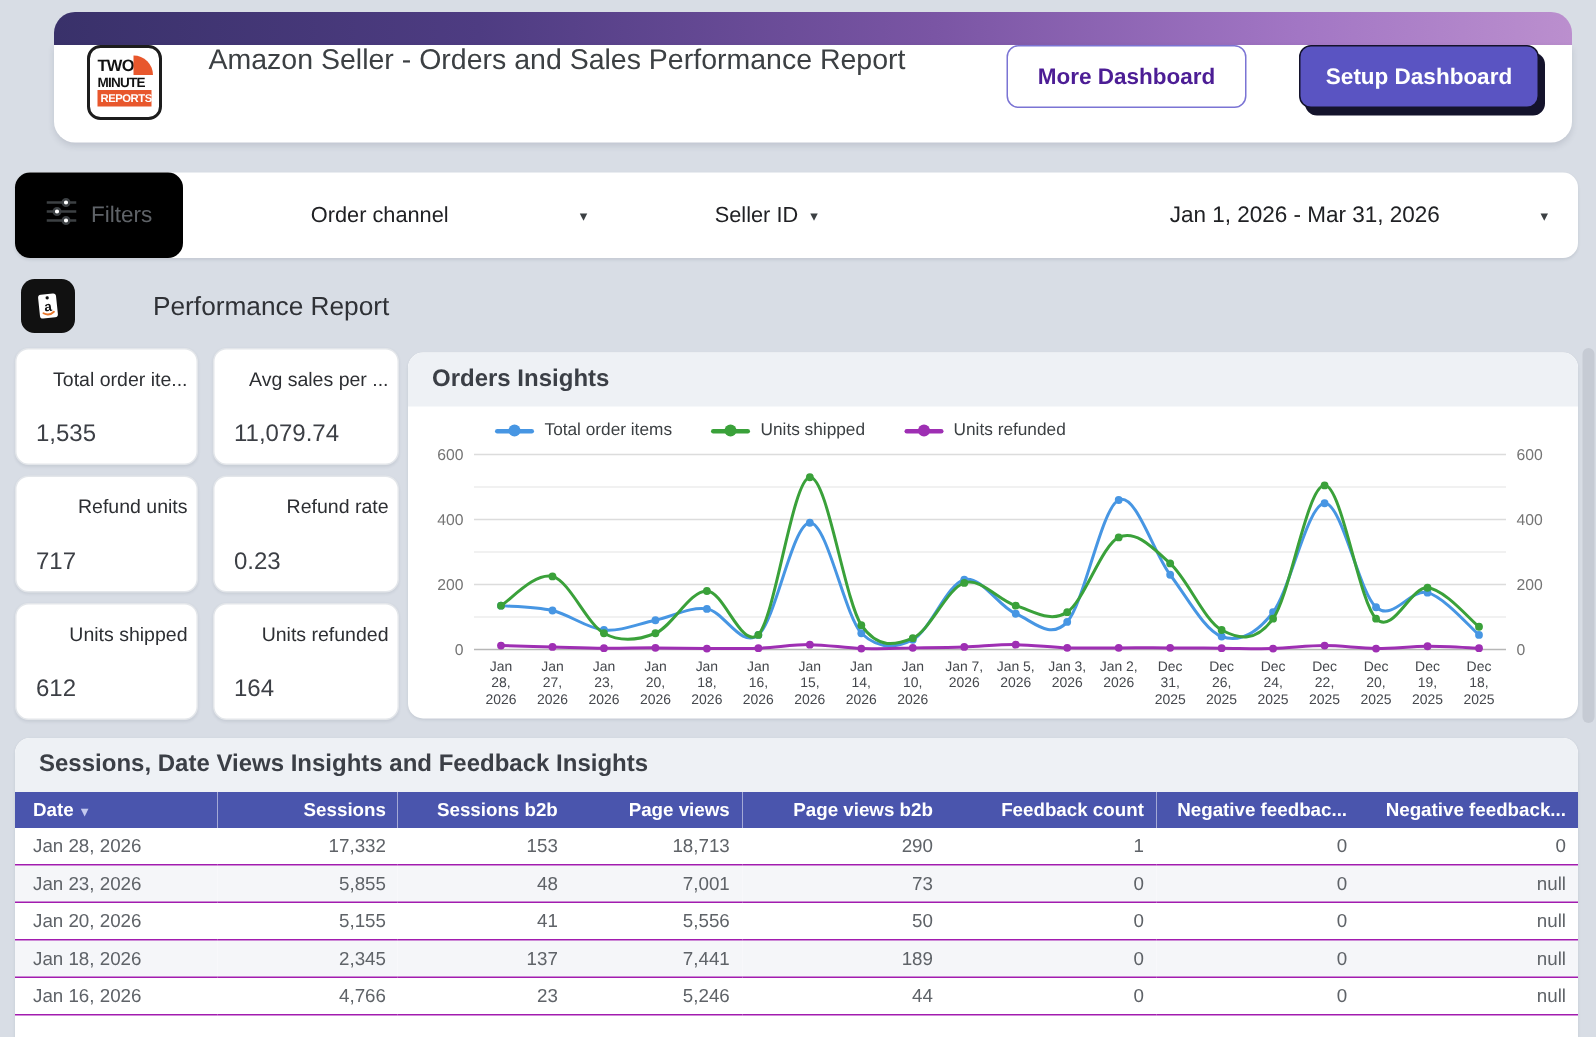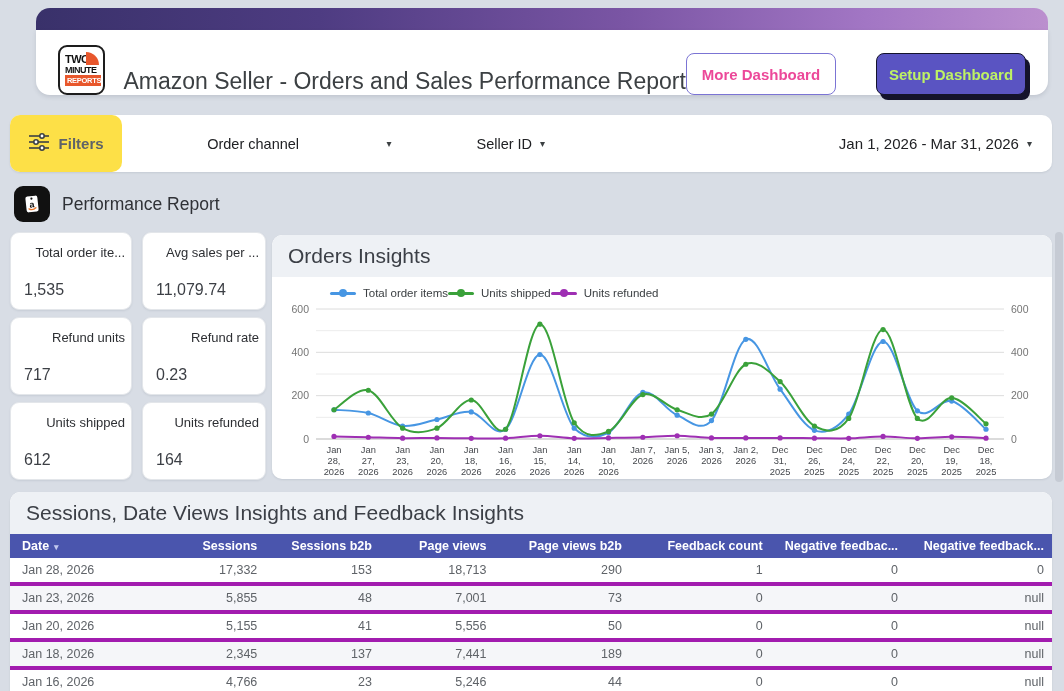--- a/index.html
+++ b/index.html
@@ -6,88 +6,88 @@
   html,body { width:1064px; height:691px; overflow:hidden; background:#d8dde5;
               font-family:"Liberation Sans", sans-serif; }
 
   
   .topbar { position:absolute; left:36px; top:8px; width:1012px; height:34px;
             border-radius:14px 14px 0 0;
             background:linear-gradient(90deg,#39316a 0%,#4e3c82 28%,#7a55a4 58%,#a276c4 82%,#bb8fce 100%); }
   .header-card { position:absolute; left:36px; top:30px; width:1012px; height:65px;
                  background:#fff; border-radius:0 0 14px 14px;
                  box-shadow:0 2px 4px rgba(60,70,90,.15);
-                 display:flex; align-items:flex-end; padding:0 22px; }
+                 display:flex; align-items:flex-start; padding:0 22px;gap:13px; }
   .tmr-logo { width:50px; height:50px; border:2px solid #1d1d1d; border-radius:9px;
               background:#fff; position:relative; display:flex; flex-direction:column;
               justify-content:center; padding-left:5px; overflow:hidden; }
   .tmr-l1 { font-size:11px; font-weight:bold; color:#111; line-height:11px; letter-spacing:-.5px; }
   .tmr-l2 { font-size:9px;  font-weight:bold; color:#111; line-height:10px; letter-spacing:-.5px; }
   .tmr-l3 { font-size:7.5px; font-weight:bold; color:#fff; background:#e8572c; line-height:9px;
             padding:1px 2px; display:inline-block; width:36px; letter-spacing:-.3px; }
   .tmr-corner { position:absolute; top:5px; right:4px; width:13px; height:13px;
                 background:#e8572c; border-radius:0 13px 0 0; }
-  .hdr-title { font-size:23px; color:#3c4043; margin-left:18px; flex:1 1 auto; white-space:nowrap; }
+  .hdr-title { font-size:19px; color:#3c4043; margin-left:18px; flex:1 1 auto; white-space:nowrap; }
   .btn { height:42px; border-radius:8px; font-size:15px; font-weight:bold;
          display:flex; align-items:center; justify-content:center; cursor:pointer; }
-  .btn-outline { width:160px; background:#fff; border:1.5px solid #7b74d4; color:#ec4899; margin-right:40px; }
-  .btn-solid { width:160px; background:#5a54c2; border:1px solid #14132c; color:#bef264;
+  .btn-outline { width:160px; background:#fff; border:1.5px solid #7b74d4; color:#4c1d95; margin-right:22px; }
+  .btn-solid { width:160px; background:#5a54c2; border:1px solid #14132c; color:#ffffff;
                box-shadow:4px 5px 0 #14132c; }
 
   
   .filters-card { position:absolute; left:10px; top:115px; width:1042px; height:57px;
                   background:#fff; border-radius:10px; box-shadow:0 1px 2px rgba(60,70,90,.12);
                   display:flex; align-items:center; }
-  .filters-pill { width:137px; height:57px; background:#fde047; border-radius:10px;
-                  display:flex; align-items:center; justify-content:center; gap:10px;font-weight:bold; }
+  .filters-pill { width:137px; height:57px; background:#000000; border-radius:10px;
+                  display:flex; align-items:center; justify-content:center; gap:10px; }
   .filters-label { font-size:15px; color:#5f6368; }
   .drop { display:flex; align-items:center; font-size:14.5px; color:#202124; }
   .caret { font-size:10px; color:#3c4043; margin-left:8px; }
   .dd-order { margin-left:85px; width:225px; justify-content:space-between; }
   .dd-seller { margin-left:85px; width:225px; }
   .dd-date { margin-left:60px; width:400px; justify-content:space-between; padding-right:20px; }
-  .dd-date .val { flex:1; text-align:right; font-size:15px; }
+  .dd-date .val { flex:1; text-align:center; font-size:15px; }
 
   
   .section-row { position:absolute; left:14px; top:186px; display:flex; align-items:center; gap:12px; }
   .amz-icon { width:36px; height:36px; background:#111; border-radius:9px;
               display:flex; align-items:center; justify-content:center; }
-  .section-title { font-size:17.5px; color:#2f3136; }
+  .section-title { font-size:17.5px; color:#2f3136;margin-left:40px; }
 
   
   .kpi-grid { position:absolute; left:10px; top:232px; width:256px;
               display:grid; grid-template-columns:122px 124px; grid-auto-rows:78px; gap:7px 10px; }
   .kpi-card { background:#fff; border:1px solid #e3e6ea; border-radius:9px;
               box-shadow:0 1px 2px rgba(60,70,90,.10); padding:12px 6px 10px 13px;
               display:flex; flex-direction:column; justify-content:space-between; overflow:hidden; }
   .kpi-label { font-size:13px; color:#2d2f33; white-space:nowrap;text-align:right; }
   .kpi-value { font-size:16px; color:#3c3f45; }
 
   
   .chart-card { position:absolute; left:272px; top:235px; width:780px; height:244px;
                 background:#fff; border-radius:10px; box-shadow:0 1px 2px rgba(60,70,90,.12);
                 overflow:hidden; }
-  .card-header { background:#eef1f5; padding:9px 16px; font-size:21px; color:#3b3f46;
-                 border-radius:10px 10px 0 0; }
-  .legend { display:flex; margin:10px 0 0 58px; align-items:flex-start; }
+  .card-header { background:#eef1f5; padding:9px 16px; font-size:16px; color:#3b3f46;
+                 border-radius:10px 10px 0 0;font-weight:bold; }
+  .legend { display:flex; gap:26px; margin:10px 0 0 58px; align-items:flex-start; }
   .lg-item { display:flex; align-items:center; gap:7px; font-size:11.5px; color:#3c4043; }
   .lg-line { width:26px; height:3px; border-radius:2px; position:relative; display:inline-block; }
   .lg-dot  { position:absolute; left:9px; top:-2.5px; width:8px; height:8px; border-radius:50%; display:inline-block; }
   #chart { display:block; margin:2px 0 0 4px; }
 
   
   .table-card { position:absolute; left:10px; top:492px; width:1042px; height:230px;
                 background:#fff; border-radius:10px 10px 0 0; box-shadow:0 1px 2px rgba(60,70,90,.12);
                 overflow:hidden; }
   table { width:100%; border-collapse:collapse; table-layout:fixed; }
   thead th { background:#4a55ad; color:#fff; font-size:12.5px; font-weight:bold;
              padding:5px 8px; text-align:right; white-space:nowrap; overflow:hidden; }
   thead th:first-child { text-align:left; padding-left:12px; }
   tbody td { font-size:12.5px; color:#5f6368; padding:5px 8px; text-align:right;
-             border-bottom:4px solid #a21caf; white-space:nowrap; }
+             border-bottom:1px solid #a21caf; white-space:nowrap; }
   tbody td:first-child { text-align:left; padding-left:12px; }
   tbody tr:nth-child(even) { background:#f5f6f9; }
   .sort-caret { font-size:9px; color:#c3c9ee; margin-left:5px; }
 
   
   .scroll-thumb { position:absolute; right:1px; top:232px; width:8px; height:250px;
                   background:#c6cbd4; border-radius:4px; }
 </style>
 </head>
 <body>

